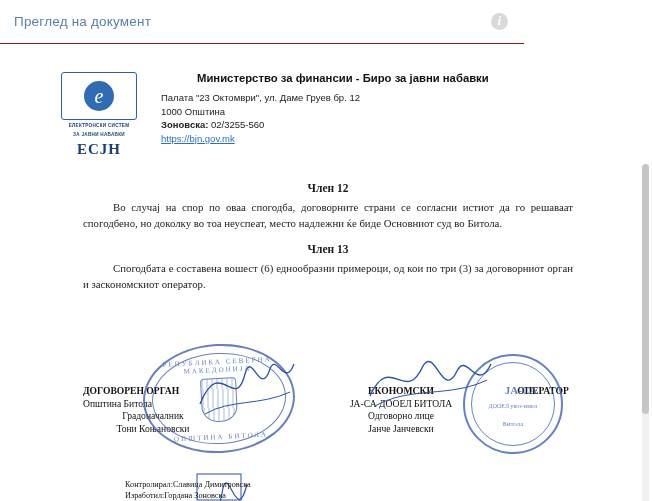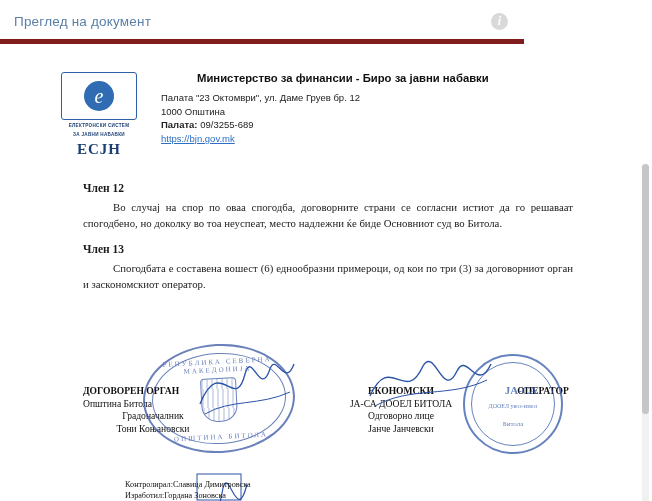--- a/index.html
+++ b/index.html
@@ -20,21 +20,21 @@
     background: #ffffff;
     box-sizing: border-box;
   }
   
   .topbar {
     position: absolute;
     left: 0; top: 0;
     width: 524px;
     height: 44px;
     background: #ffffff;
-    border-bottom: 5px solid #7f1d1d;
+    border-bottom: 1px solid #7f1d1d;
     box-sizing: border-box;
   }
   .topbar-title {
     position: absolute;
     left: 14px;
     top: 14px;
     font-size: 13.5px;
     color: #5a7fa8;
     letter-spacing: .2px;
   }
@@ -158,21 +158,21 @@
   
   .body-area {
     position: absolute;
     left: 48px;
     top: 128px;
     width: 490px;
     font-family: "Liberation Serif", serif;
     color: #1b1b1b;
   }
   .art-heading {
-    text-align: left;
+    text-align: center;
     font-size: 11.5px;
     font-weight: bold;
     margin-bottom: 6px;
   }
   .art-para {
     font-size: 10.8px;
     line-height: 15.5px;
     text-align: justify;
     text-indent: 30px;
     margin: 0 0 12px 0;
@@ -323,22 +323,22 @@
           </div>
           <div class="logo-caption">ЕЛЕКТРОНСКИ СИСТЕМ</div>
           <div class="logo-caption">ЗА ЈАВНИ НАБАВКИ</div>
           <div class="logo-acronym">ЕСЈН</div>
         </div>
         <div class="lh-text">
           <div class="lh-title">Министерство за финансии - Биро за јавни набавки</div>
           <div class="lh-line">Палата "23 Октомври", ул. Даме Груев бр. 12</div>
           <div class="lh-line">1000 Општина</div>
           <div class="lh-line">
-            <b>Палата:</b>
-            <span>09/3255-689</span>
+            <b>Зоновска:</b>
+            <span>02/3255-560</span>
           </div>
           <div class="lh-link">https://bjn.gov.mk</div>
         </div>
       </div>
 
       <div class="body-area">
         <div class="art-heading">Член 12</div>
         <p class="art-para">Во случај на спор по оваа спогодба, договорните страни се согласни истиот да го решаваат спогодбено, но доколку во тоа неуспеат, место надлежни ќе биде Основниот суд во Битола.</p>
         <div class="art-heading">Член 13</div>
         <p class="art-para">Спогодбата е составена вошест (6) еднообразни примероци, од кои по три (3) за договорниот орган и заскономскиот оператор.</p>

